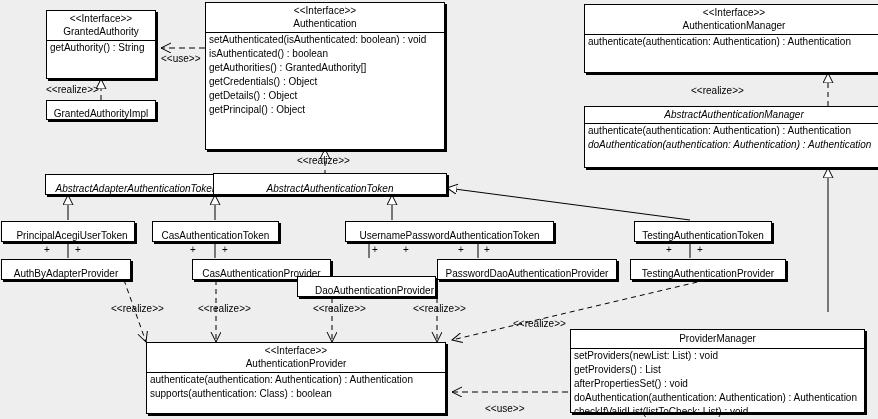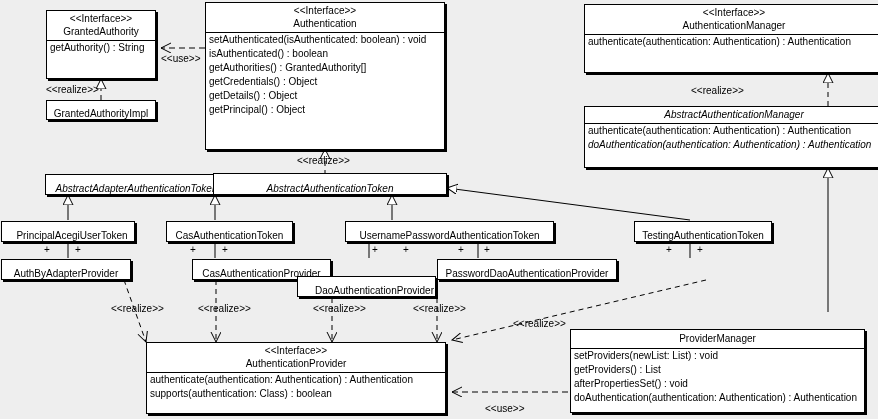--- a/index.html
+++ b/index.html
@@ -188,21 +188,21 @@
   </div>
 
   <div class="uml simple abs" style="left:213px;top:173px;width:234px;height:22px;">
     <span class="nm">AbstractAuthenticationToken</span>
   </div>
 
   <div class="uml simple" style="left:1px;top:221px;width:134px;height:21px;padding-left:12px;">
     <span class="nm">PrincipalAcegiUserToken</span>
   </div>
 
-  <div class="uml simple" style="left:166px;top:221px;width:127px;height:21px;">
+  <div class="uml simple" style="left:152px;top:221px;width:127px;height:21px;">
     <span class="nm">CasAuthenticationToken</span>
   </div>
 
   <div class="uml simple" style="left:634px;top:221px;width:138px;height:21px;">
     <span class="nm">TestingAuthenticationToken</span>
   </div>
 
   <div class="uml simple" style="left:345px;top:221px;width:209px;height:21px;">
     <span class="nm">UsernamePasswordAuthenticationToken</span>
   </div>
@@ -216,20 +216,23 @@
   </div>
 
   <div class="uml simple" style="left:297px;top:276px;width:139px;height:21px;padding-left:20px;">
     <span class="nm">DaoAuthenticationProvider</span>
   </div>
 
   <div class="uml simple" style="left:437px;top:259px;width:180px;height:21px;">
     <span class="nm">PasswordDaoAuthenticationProvider</span>
   </div>
 
+  <div class="uml simple" style="left:630px;top:259px;width:156px;height:21px;">
+    <span class="nm">TestingAuthenticationProvider</span>
+  </div>
 
   <div class="uml" style="left:146px;top:342px;width:300px;height:72px;">
     <div class="hdr">
       <span class="stereo">&lt;&lt;Interface&gt;&gt;</span>
       <span class="nm">AuthenticationProvider</span>
     </div>
     <div class="compart">
       <span class="mth">authenticate(authentication: Authentication) : Authentication</span>
       <span class="mth">supports(authentication: Class) : boolean</span>
     </div>
@@ -237,20 +240,21 @@
 
   <div class="uml" style="left:570px;top:329px;width:295px;height:84px;">
     <div class="hdr" style="padding-top:4px;padding-bottom:4px;">
       <span class="nm">ProviderManager</span>
     </div>
     <div class="compart">
       <span class="mth">setProviders(newList: List) : void</span>
       <span class="mth">getProviders() : List</span>
       <span class="mth">afterPropertiesSet() : void</span>
       <span class="mth">doAuthentication(authentication: Authentication) : Authentication</span>
+      <span class="mth">checkIfValidList(listToCheck: List) : void</span>
     </div>
   </div>
 
   <div class="elabel" style="left:161px;top:53px;">&lt;&lt;use&gt;&gt;</div>
 
   <div class="elabel" style="left:46px;top:84px;">&lt;&lt;realize&gt;&gt;</div>
 
   <div class="elabel" style="left:297px;top:155px;">&lt;&lt;realize&gt;&gt;</div>
 
   <div class="elabel" style="left:691px;top:85px;">&lt;&lt;realize&gt;&gt;</div>

